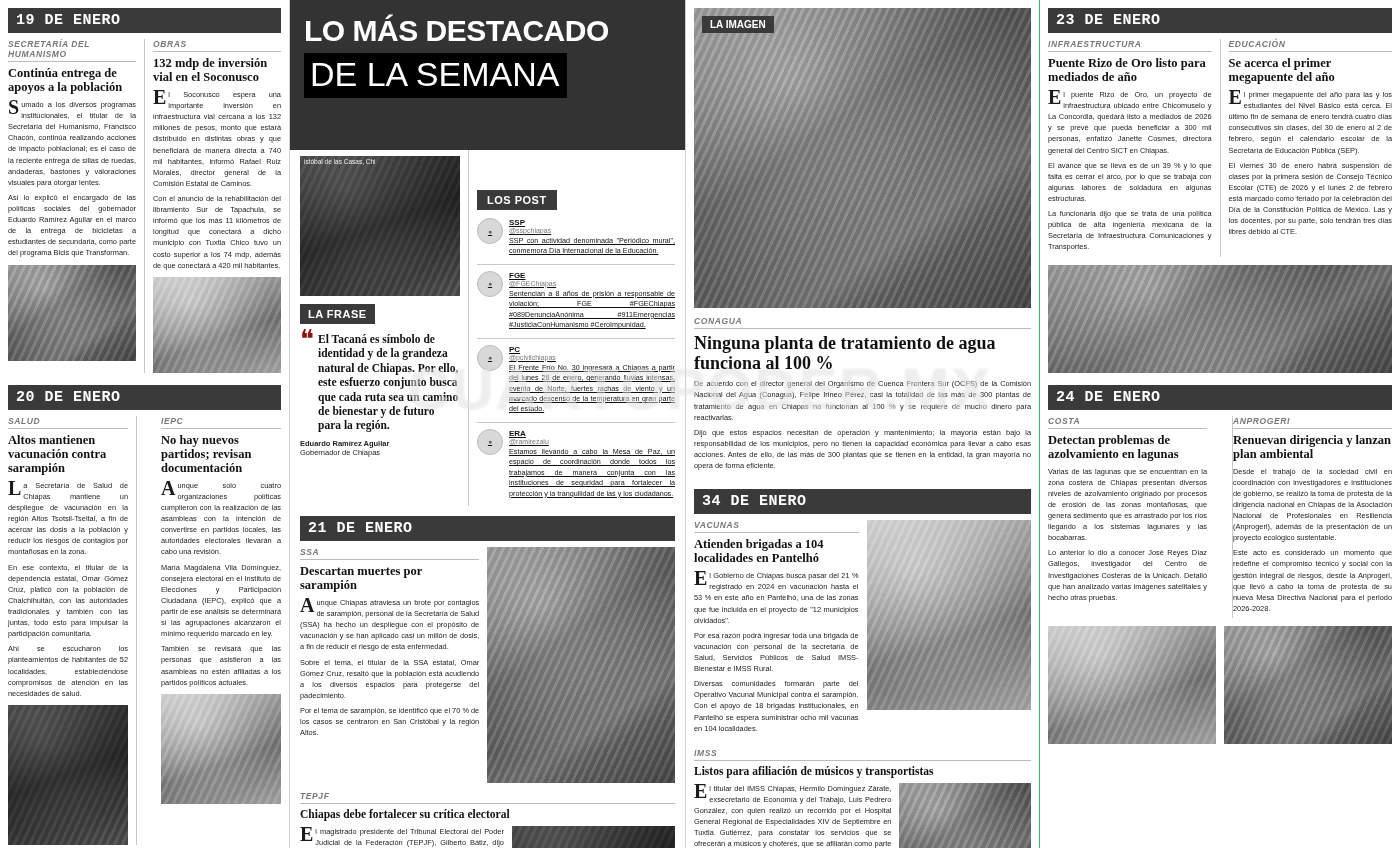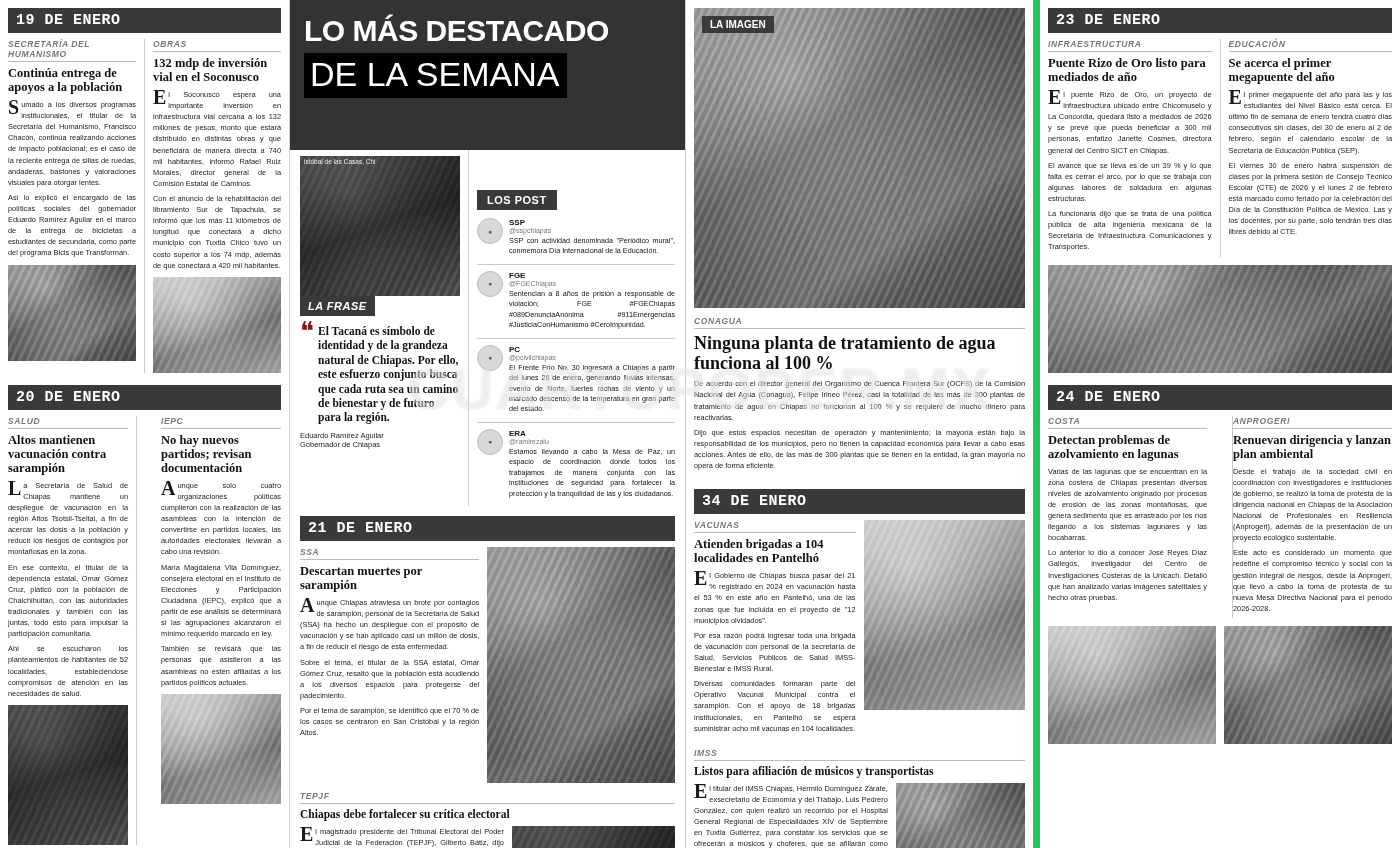--- a/index.html
+++ b/index.html
@@ -87,21 +87,21 @@
     padding:4px 10px; display:inline-block; letter-spacing:.5px;}
   .post { display:flex; gap:6px; margin-bottom:7px; }
   .avatar { width:26px; height:26px; border-radius:50%; background:#d8d8d8;
     border:1px solid #bbb; flex:0 0 26px; display:flex; align-items:center;
     justify-content:center; font-size:7px; color:#666; overflow:hidden;}
   .post .pname { font-weight:bold; font-size:8px; }
   .post .phandle { font-size:7px; color:#777; margin-bottom:2px;}
   .post .ptext { font-size:7.2px; line-height:1.45; text-align:justify;}
 
   
-  .midwrap { width:355px; border-left:1px solid #cfcfcf; border-right:7px solid #22c55e;}
+  .midwrap { width:355px; border-left:1px solid #cfcfcf; border-right:1px solid #22c55e;}
   .imgtag { background:#3a3a3a; color:#fff; font-weight:bold; font-size:10px;
     padding:3px 8px; position:absolute; top:8px; left:8px; z-index:3;}
 
   .rightwrap { width:360px; }
 
   .watermark {
     position:absolute; left:0; right:0; top:355px; text-align:center;
     font-size:58px; font-weight:bold; color:rgba(255,255,255,.45);
     letter-spacing:2px; pointer-events:none; z-index:5;
     font-family:"Liberation Sans", sans-serif;
@@ -173,34 +173,34 @@
       <h1>LO MÁS DESTACADO</h1>
       <div class="line2"><span>DE LA SEMANA</span></div>
     </div>
 
     <div style="display:flex;">
 
       <div style="width:178px;padding:6px 8px 0 10px;">
         <div class="photo dark" style="height:140px;position:relative;">
           <div style="position:absolute;top:2px;left:4px;right:4px;font-size:6.5px;color:#eee;z-index:4;">istóbal de las Casas, Chi</div>
         </div>
-        <div style="font-style:italic;">
+        <div style="margin-top:8px;">
           <span class="frasebox">LA FRASE</span>
         </div>
         <div style="display:flex;gap:4px;margin-top:8px;">
           <span class="quotemark">❝</span>
           <div class="quote">El Tacaná es símbolo de identidad y de la grandeza natural de Chiapas. Por ello, este esfuerzo conjunto busca que cada ruta sea un camino de bienestar y de futuro para la región.</div>
         </div>
         <div class="attrib">
-          <span style="font-weight:normal;">Eduardo Ramírez Aguilar</span>
+          <span style="font-weight:bold;">Eduardo Ramírez Aguilar</span>
           <span>Gobernador de Chiapas</span>
         </div>
       </div>
 
-      <div class="vrule" style="width:217px;padding:6px 10px 0 8px;">
+      <div class="vrule" style="width:217px;padding:6px 10px 0 8px;text-decoration:underline;">
         <div style="margin:34px 0 8px 0;">
           <span class="postbar">LOS POST</span>
         </div>
 
         <div class="post">
           <div class="avatar">●</div>
           <div style="flex:1">
             <div class="pname">SSP</div>
             <div class="phandle">@sspchiapas</div>
             <div class="ptext">SSP con actividad denominada "Periódico mural", conmemora Día Internacional de la Educación.</div>

